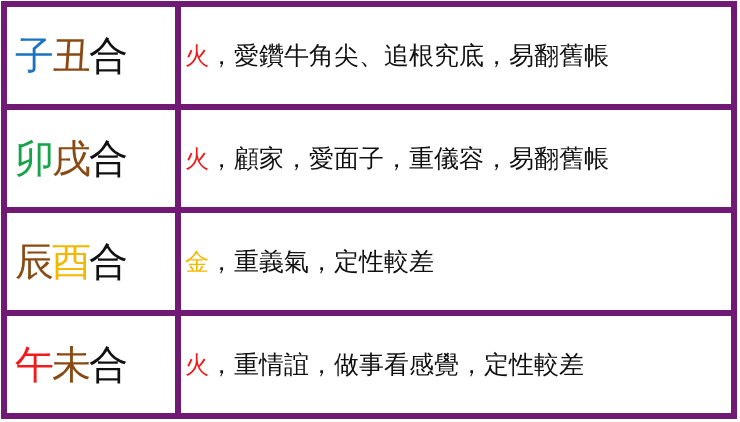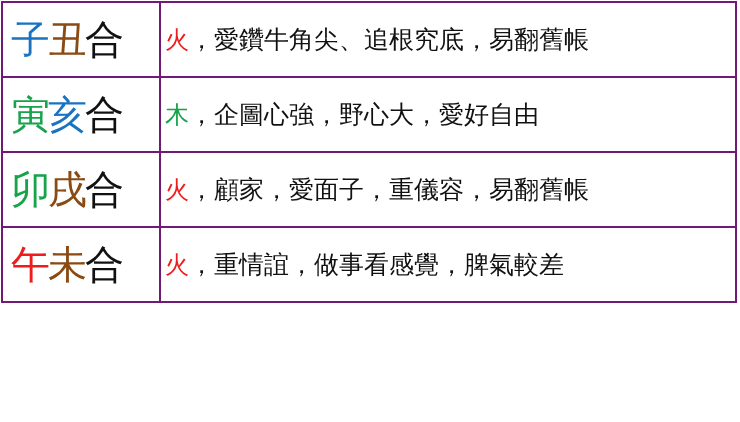--- a/index.html
+++ b/index.html
@@ -16,22 +16,22 @@
     }
     .tbl {
       position: absolute;
       left: 1px;
       top: 1px;
       width: 736px;
       border-collapse: collapse;
       table-layout: fixed;
     }
     .tbl td {
-      border: 2px solid #701a75;
-      padding: 4px;
+      border: 6px solid #701a75;
+      padding: 16px;
       height: 65px;
       vertical-align: middle;
       white-space: nowrap;
       overflow: hidden;
     }
     .tbl td.pair {
       width: 144px;
       padding-left: 8px;
       font-size: 39px;
       line-height: 1;
@@ -62,25 +62,25 @@
 </head>
 <body>
 
 <table class="tbl">
   <tbody>
     <tr>
       <td class="pair"><span class="c-blue">子</span><span class="c-brown">丑</span><span class="c-black">合</span></td>
       <td class="desc"><span class="elem c-red">火</span><span>，愛鑽牛角尖、追根究底，易翻舊帳</span></td>
     </tr>
     <tr>
-      <td class="pair"><span class="c-green">寅</span><span class="c-blue">亥</span><span class="c-black">合</span></td>
-      <td class="desc"><span class="elem c-green">木</span><span>，企圖心強，野心大，愛好自由</span></td>
-    </tr>
-    <tr>
       <td class="pair"><span class="c-green">卯</span><span class="c-brown">戌</span><span class="c-black">合</span></td>
       <td class="desc"><span class="elem c-red">火</span><span>，顧家，愛面子，重儀容，易翻舊帳</span></td>
     </tr>
     <tr>
+      <td class="pair"><span class="c-brown">辰</span><span class="c-gold">酉</span><span class="c-black">合</span></td>
+      <td class="desc"><span class="elem c-gold">金</span><span>，重義氣，定性較差</span></td>
+    </tr>
+    <tr>
       <td class="pair"><span class="c-red">午</span><span class="c-brown">未</span><span class="c-black">合</span></td>
-      <td class="desc"><span class="elem c-red">火</span><span>，重情誼，做事看感覺，脾氣較差</span></td>
+      <td class="desc"><span class="elem c-red">火</span><span>，重情誼，做事看感覺，定性較差</span></td>
     </tr>
   </tbody>
 </table>
 
 </body></html>

